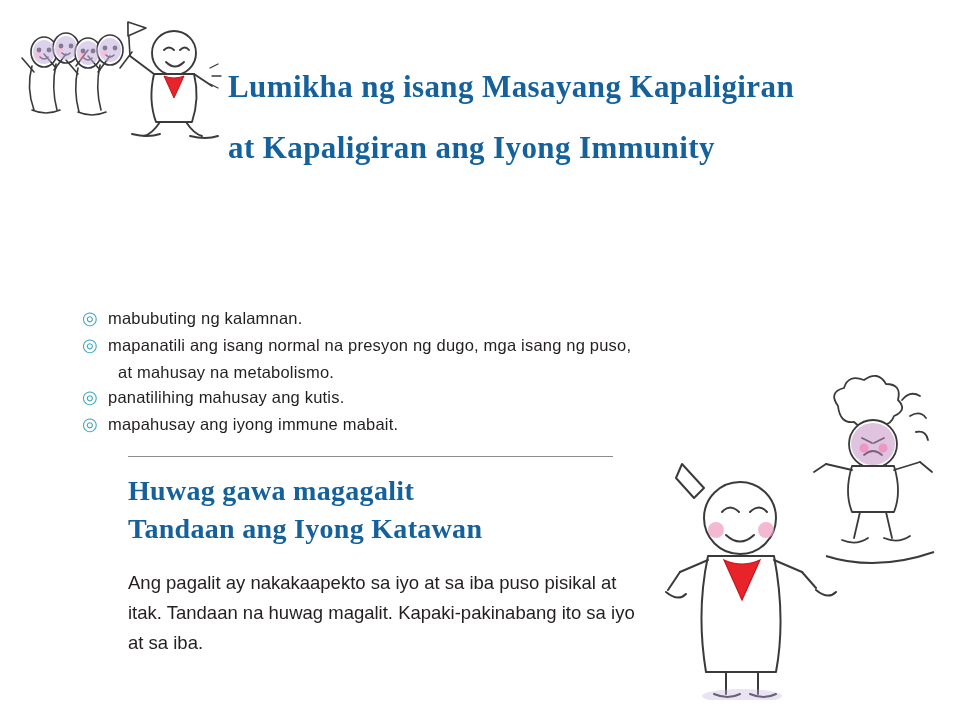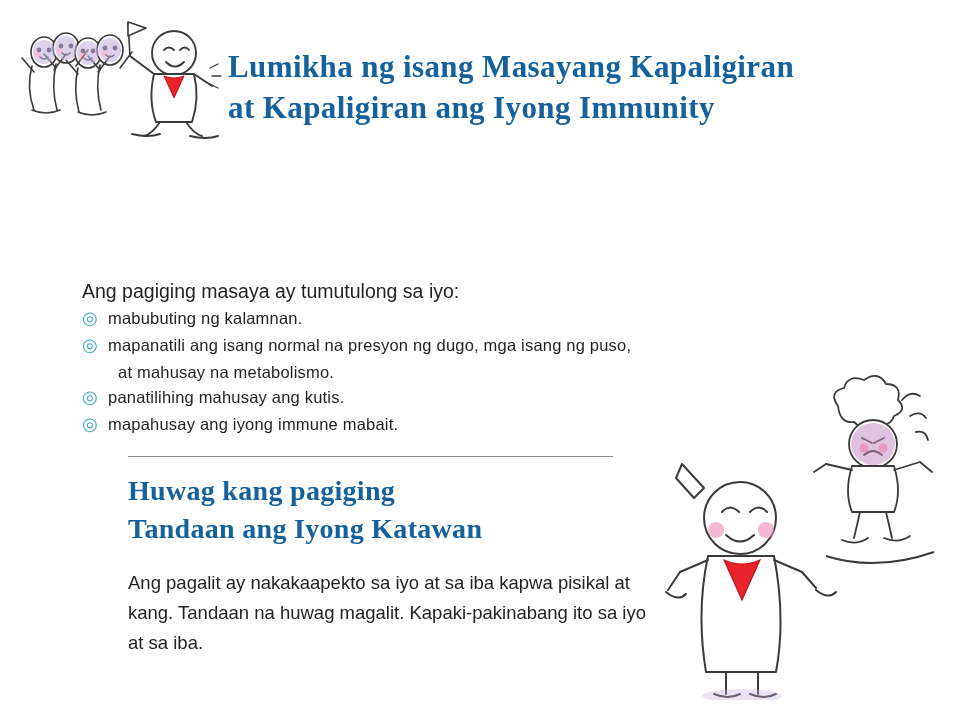--- a/index.html
+++ b/index.html
@@ -28,20 +28,21 @@
     width: 700px;
   }
   .title-line {
     font-family: "Liberation Serif", serif;
     font-weight: bold;
     font-size: 31px;
     line-height: 41px;
     color: #14619c;
     letter-spacing: 0.4px;
     white-space: nowrap;
+    margin-top: 20px;
   }
 
   
   .intro {
     position: absolute;
     left: 82px;
     top: 148px;
     width: 840px;
     font-size: 19.5px;
     line-height: 30px;
@@ -210,21 +211,20 @@
       </g>
     </svg>
   </div>
 
   <div class="title-block">
     <div class="title-line">Lumikha ng isang Masayang Kapaligiran</div>
     <div class="title-line">at Kapaligiran ang Iyong Immunity</div>
   </div>
 
 
-  <div class="lead">Ang pagiging masaya ay tumutulong sa iyo:</div>
 
   <div class="bullets">
     <div class="bullet-row">
       <span class="bullet-mark">◎</span>
       <span class="bullet-text">mabubuting ng kalamnan.</span>
     </div>
     <div class="bullet-row">
       <span class="bullet-mark">◎</span>
       <span class="bullet-text">mapanatili ang isang normal na presyon ng dugo, mga isang ng puso,</span>
     </div>
@@ -235,25 +235,25 @@
     </div>
     <div class="bullet-row">
       <span class="bullet-mark">◎</span>
       <span class="bullet-text">mapahusay ang iyong immune mabait.</span>
     </div>
   </div>
 
   <div class="divider"></div>
 
   <div class="subtitle-block">
-    <div class="subtitle-line">Huwag kang pagiging</div>
+    <div class="subtitle-line">Huwag gawa magagalit</div>
     <div class="subtitle-line">Tandaan ang Iyong Katawan</div>
   </div>
 
-  <div class="body2">Ang pagalit ay nakakaapekto sa iyo at sa iba kapwa pisikal at kang. Tandaan na huwag magalit. Kapaki-pakinabang ito sa iyo at sa iba.</div>
+  <div class="body2">Ang pagalit ay nakakaapekto sa iyo at sa iba puso pisikal at itak. Tandaan na huwag magalit. Kapaki-pakinabang ito sa iyo at sa iba.</div>
 
   <div class="art-bottom-right">
     <svg viewBox="0 0 325 330" width="325" height="330" aria-hidden="true">
 
       <g fill="none" stroke="#3a3a3a" stroke-width="1.8" stroke-linecap="round" stroke-linejoin="round">
 
         <path d="M208 36 q-10 -14 6 -18 q4 -14 20 -8 q14 -10 22 4 q16 0 12 16 q10 10 -4 16 q-4 12 -18 8 q-12 8 -22 -2 q-14 2 -16 -16 z" fill="#ffffff"></path>
         <path d="M272 30 q8 -10 18 -4 M280 46 q10 -6 16 2 M286 62 q10 -2 12 8"></path>
 
         <circle cx="243" cy="74" r="24" fill="#ffffff"></circle>

